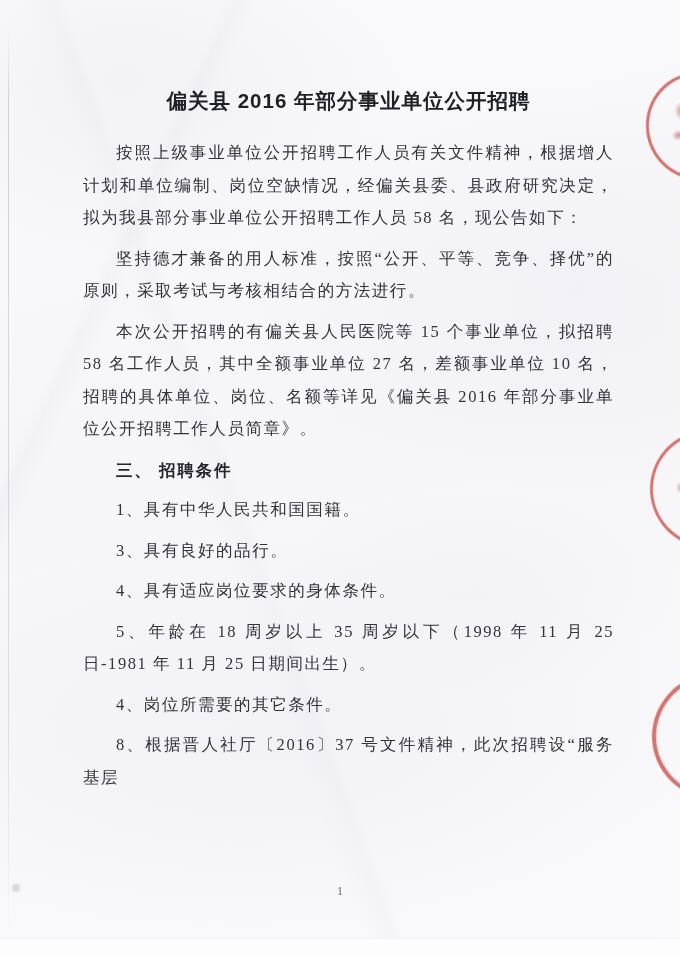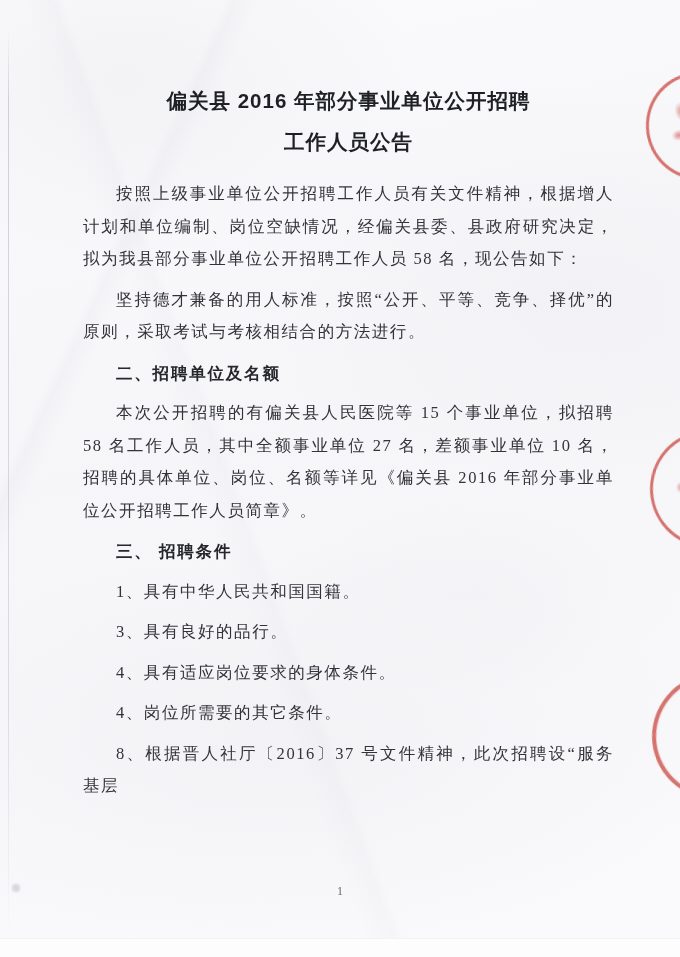--- a/index.html
+++ b/index.html
@@ -84,34 +84,33 @@
 </head>
 <body>
 
 <div class="page">
   <div class="texture"></div>
   <div class="crease-v"></div>
 
   <div class="content">
     <h1 class="title">
       <span>偏关县 2016 年部分事业单位公开招聘</span>
-      <span>工作人员公告</span>
     </h1>
 
     <p class="para">按照上级事业单位公开招聘工作人员有关文件精神，根据增人计划和单位编制、岗位空缺情况，经偏关县委、县政府研究决定，拟为我县部分事业单位公开招聘工作人员 58 名，现公告如下：</p>
 
     <p class="para">坚持德才兼备的用人标准，按照“公开、平等、竞争、择优”的原则，采取考试与考核相结合的方法进行。</p>
 
-    <p class="heading">二、招聘单位及名额</p>
     <p class="para">本次公开招聘的有偏关县人民医院等 15 个事业单位，拟招聘 58 名工作人员，其中全额事业单位 27 名，差额事业单位 10 名，招聘的具体单位、岗位、名额等详见《偏关县 2016 年部分事业单位公开招聘工作人员简章》。</p>
 
     <p class="heading">三、 招聘条件</p>
     <p class="item">1、具有中华人民共和国国籍。</p>
     <p class="item">3、具有良好的品行。</p>
     <p class="item">4、具有适应岗位要求的身体条件。</p>
+    <p class="item">5、年龄在 18 周岁以上 35 周岁以下（1998 年 11 月 25 日-1981 年 11 月 25 日期间出生）。</p>
     <p class="item">4、岗位所需要的其它条件。</p>
     <p class="item">8、根据晋人社厅〔2016〕37 号文件精神，此次招聘设“服务基层</p>
   </div>
 
   <div class="stamp stamp-top"></div>
   <div class="stamp stamp-mid"></div>
   <div class="stamp stamp-bottom"></div>
 
   <div class="smudge"></div>
   <div class="page-number">1</div>

